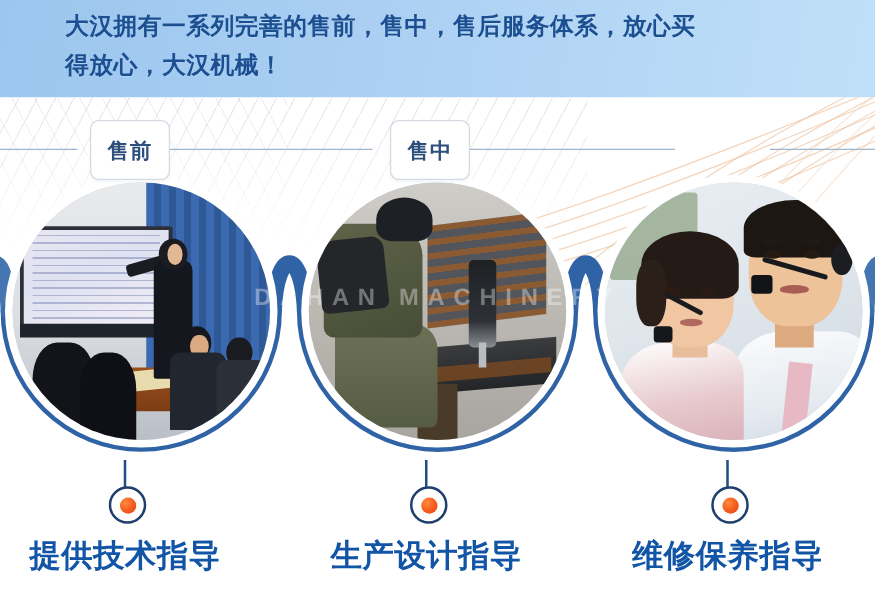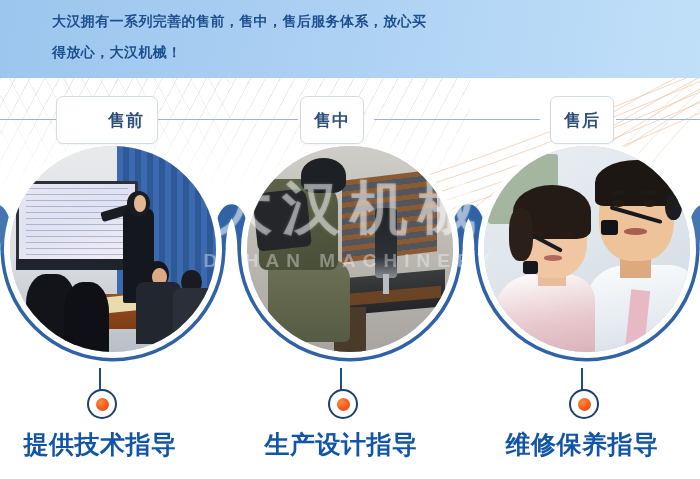--- a/index.html
+++ b/index.html
@@ -13,21 +13,21 @@
 
   
   .header{
     position:absolute;left:0;top:0;width:700px;height:78px;
     background:linear-gradient(100deg,#9cc6ee 0%,#a9cef2 38%,#b6d8f6 72%,#c0dff8 100%);
     overflow:hidden;
   }
   .header-inner{
     position:absolute;left:52px;top:6px;width:620px;
     color:#1b4f91;
-    font-size:14px;line-height:31px;font-weight:700;
+    font-size:19px;line-height:31px;font-weight:700;
     letter-spacing:.4px;
     text-shadow:0 1px 0 rgba(255,255,255,.18);
   }
   .header-line{display:block;white-space:nowrap;}
 
   
   .body-bg{
     position:absolute;left:0;top:78px;width:700px;height:401px;
     background:#ffffff;overflow:hidden;
   }
@@ -63,22 +63,22 @@
     width:62px;height:46px;
     background:#ffffff;
     border:1px solid #d4dbe3;
     border-radius:7px;
     box-shadow:0 1px 2px rgba(40,60,90,.05);
     display:flex;align-items:center;justify-content:center;
     color:#2d4f7c;
     font-size:17px;font-weight:700;letter-spacing:1px;
     z-index:9;
   }
-  #pill-pre{left:56px;top:96px;padding-left:38px;}
-  #pill-mid{left:300px;top:96px;text-align:right;}
+  #pill-pre{left:72px;top:96px;}
+  #pill-mid{left:312px;top:96px;text-align:right;}
   #pill-post{left:550px;top:96px;}
 
   .connector{
     position:absolute;height:1px;background:#9fb4cd;z-index:8;
   }
   #conn-1{left:132px;top:119px;width:166px;}
   #conn-2{left:374px;top:119px;width:166px;}
   #conn-0{left:0px;top:119px;width:62px;}
   #conn-3{left:616px;top:119px;width:84px;}
 
@@ -263,23 +263,20 @@
   <div class="connector" id="conn-1"></div>
   <div class="connector" id="conn-2"></div>
   <div class="connector" id="conn-3"></div>
 
   <div class="pill" id="pill-pre">
     <span>售前</span>
   </div>
   <div class="pill" id="pill-mid">
     <span>售中</span>
   </div>
-  <div class="pill" id="pill-post">
-    <span>售后</span>
-  </div>
 
   <div class="circle-row">
 
     <svg class="ring-arc" viewBox="0 0 700 320" fill="none" aria-hidden="true">
       <defs>
         <clipPath id="cut1">
             <rect x="0" y="168" width="700" height="152"></rect>
           </clipPath>
       </defs>
       <g stroke="#2f63a6" stroke-width="13" fill="none" stroke-linecap="round">
@@ -363,21 +360,20 @@
         <div class="s3-w-eye1"></div>
         <div class="s3-w-eye2"></div>
         <div class="s3-w-mouth"></div>
         <div class="s3-w-boom"></div>
         <div class="s3-w-mic"></div>
       </div>
     </div>
   </div>
 
   <div class="watermark">
-    <div class="wm-cn">大汉机械</div>
     <div class="wm-en">DAHAN MACHINERY</div>
   </div>
 
   <div class="stem" id="stem-1"></div>
   <div class="stem" id="stem-2"></div>
   <div class="stem" id="stem-3"></div>
 
   <div class="marker" id="marker-1">
       <i></i>
     </div>

